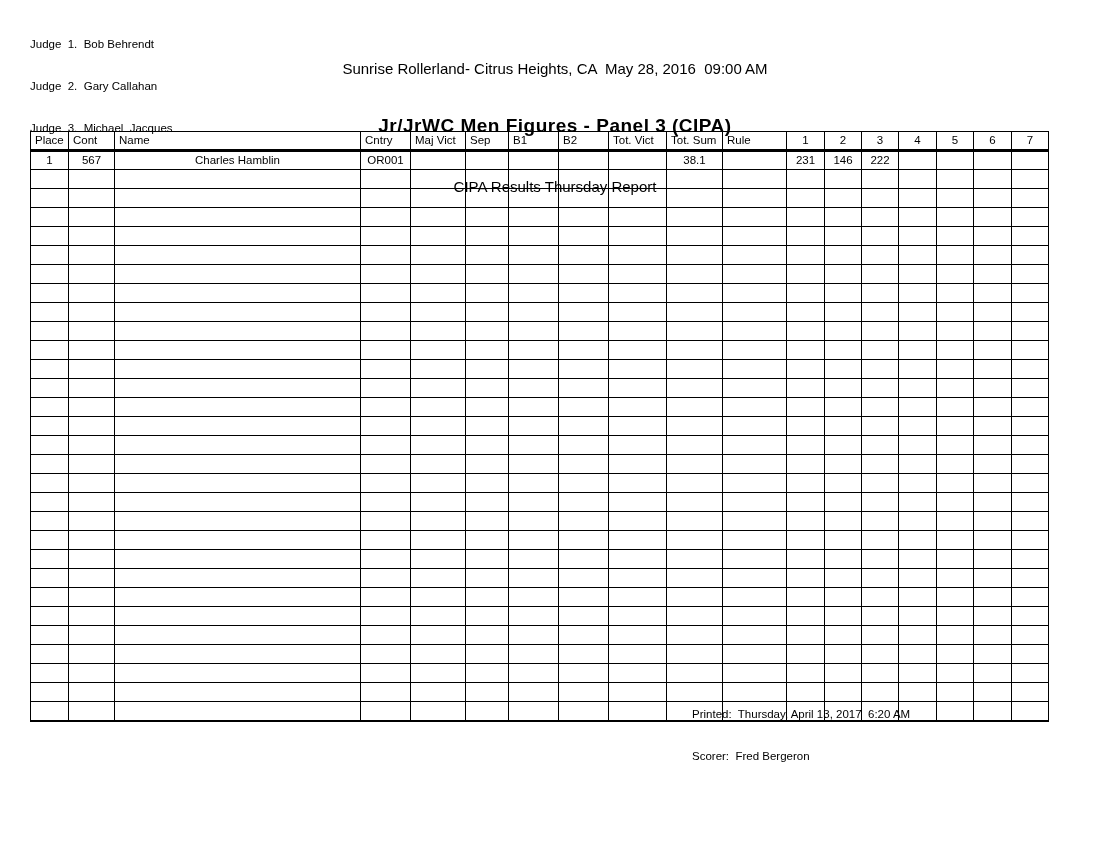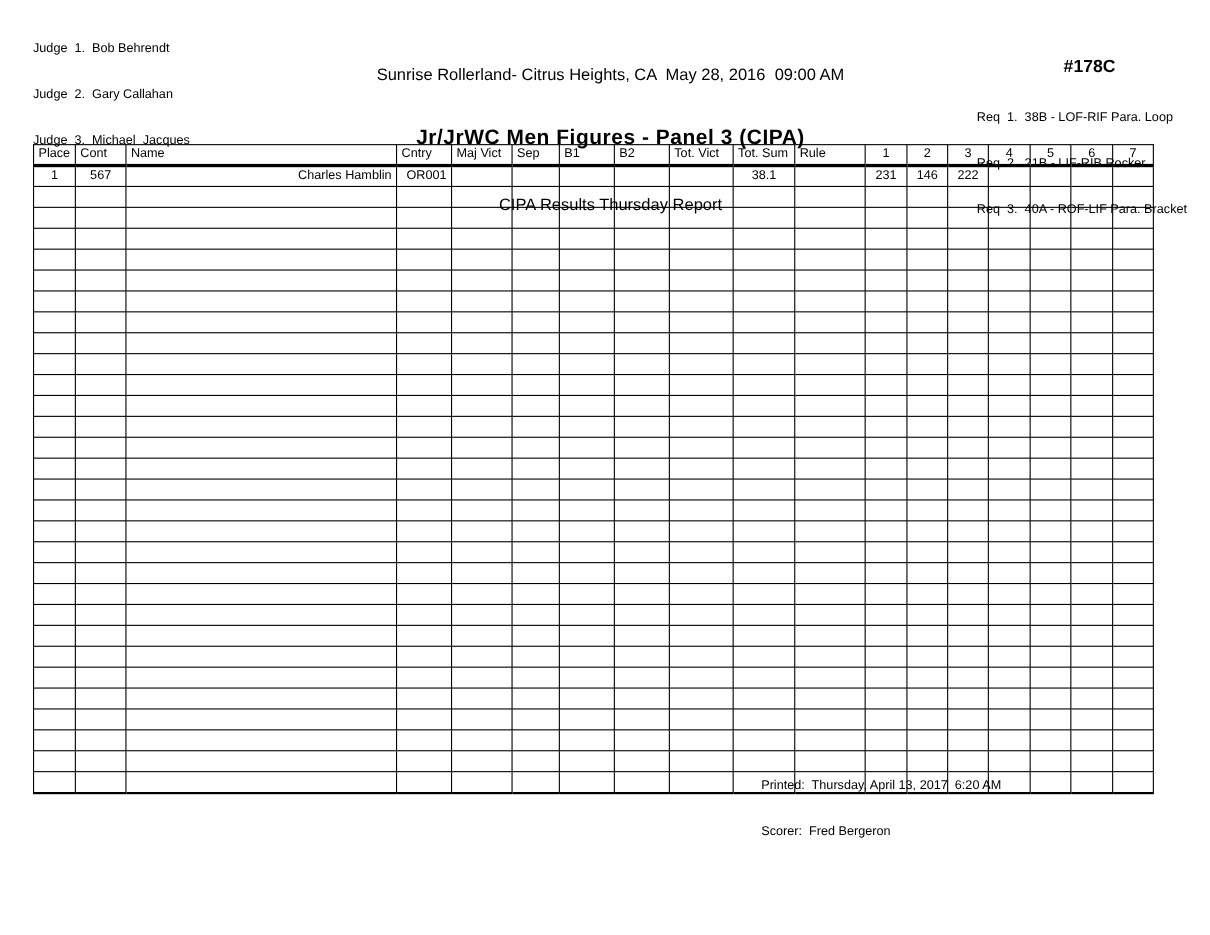--- a/index.html
+++ b/index.html
@@ -47,21 +47,21 @@
     height: 19px;
     padding: 0 4px;
     overflow: hidden;
     white-space: nowrap;
     font-weight: normal;
     line-height: 17px;
   }
   table.results thead th { border-bottom: 3px solid #000; text-align: left; }
   table.results thead th:nth-child(n+12) { text-align: center; }
   table.results td { text-align: center; }
-  table.results td:nth-child(3), table.results td:nth-child(4) { text-align: right; }
+  table.results td:nth-child(3), table.results td:nth-child(4) { text-align: center; }
   table.results { border: 1px solid #000; }
   table.results tbody tr:last-child td { border-bottom: 2px solid #000; }
 
   
   .footer-printed, .footer-scorer {
     position: absolute; left: 692px;
     font-size: 11.5px; white-space: pre;
   }
   .footer-printed { top: 688px; margin-top: 20px; }
   .footer-scorer  { top: 750px; }
@@ -76,26 +76,20 @@
     <div>Judge  2.  Gary Callahan</div>
     <div>Judge  3.  Michael  Jacques</div>
   </div>
 
   <div class="title-block">
     <div class="venue-line">Sunrise Rollerland- Citrus Heights, CA  May 28, 2016  09:00 AM</div>
     <div class="category-title">Jr/JrWC Men Figures - Panel 3 (CIPA)</div>
     <div class="report-title">CIPA Results Thursday Report</div>
   </div>
 
-  <div class="req-block">
-    <div class="event-number">#178C</div>
-    <div>Req  1.  38B - LOF-RIF Para. Loop</div>
-    <div>Req  2.  21B - LIF-RIB Rocker</div>
-    <div>Req  3.  40A - ROF-LIF Para. Bracket</div>
-  </div>
 
   <div class="results-table-wrap">
     <table class="results">
       <colgroup>
         <col style="width:38px">
           <col style="width:46px">
           <col style="width:246px">
           <col style="width:50px">
         <col style="width:55px">
           <col style="width:43px">

